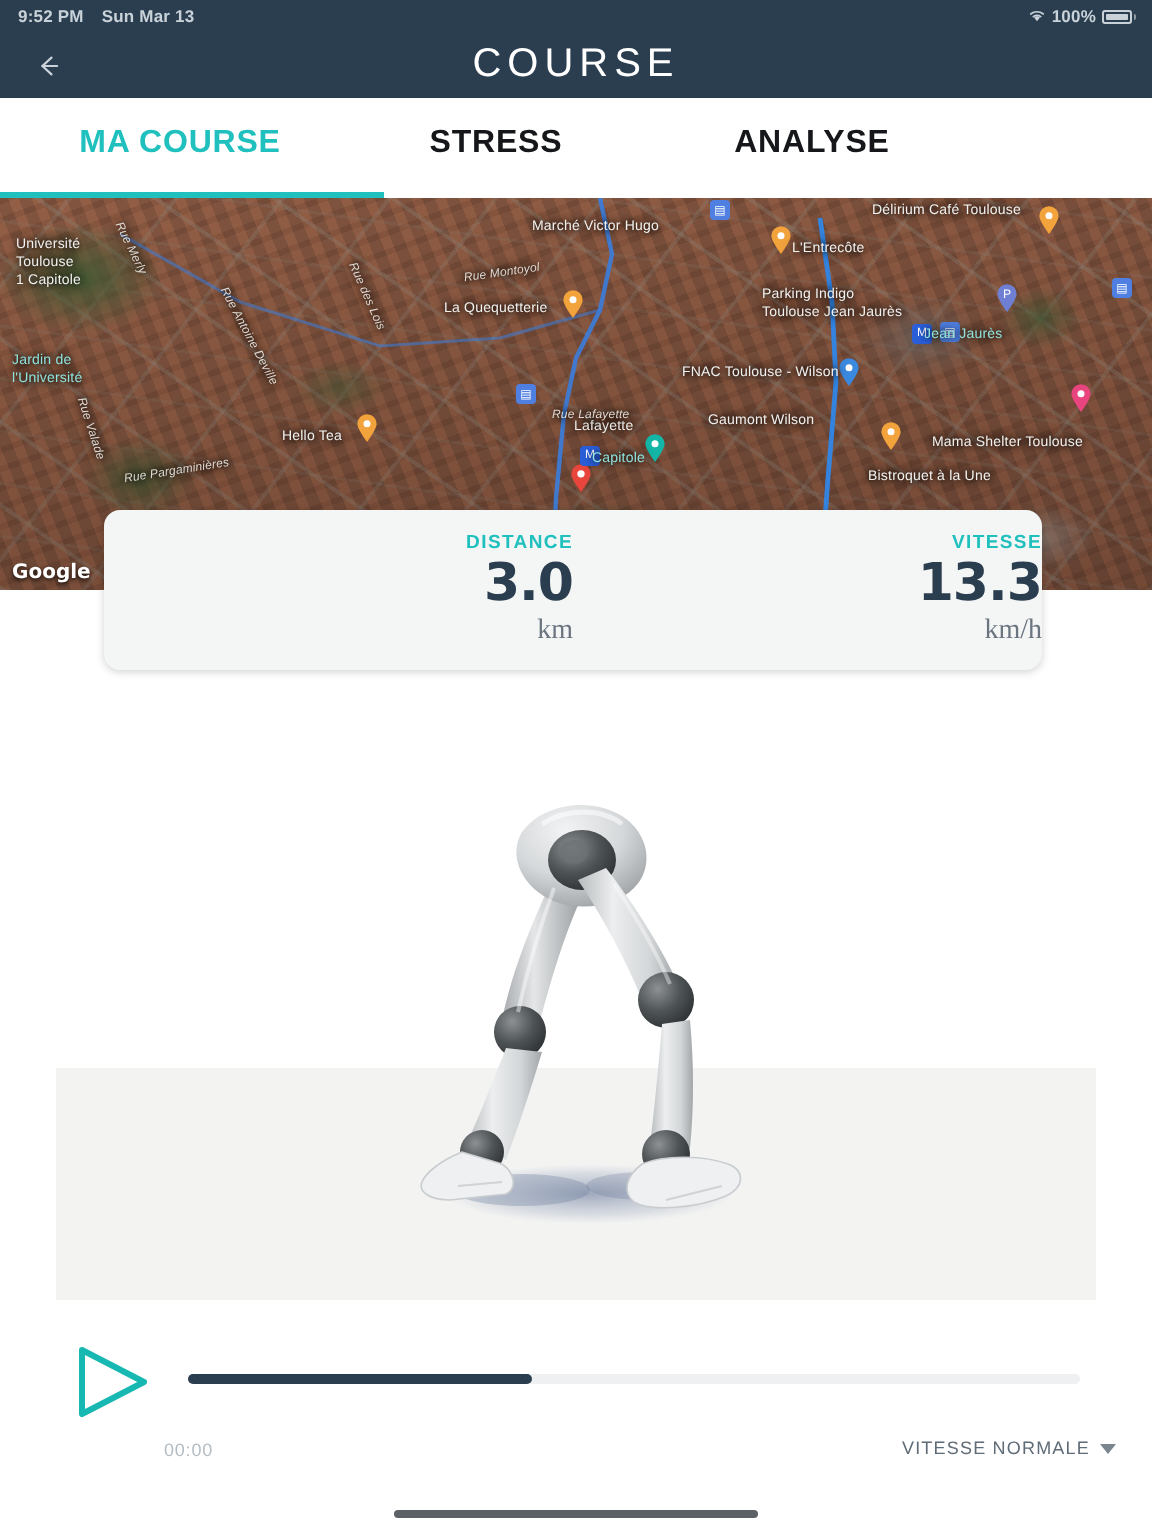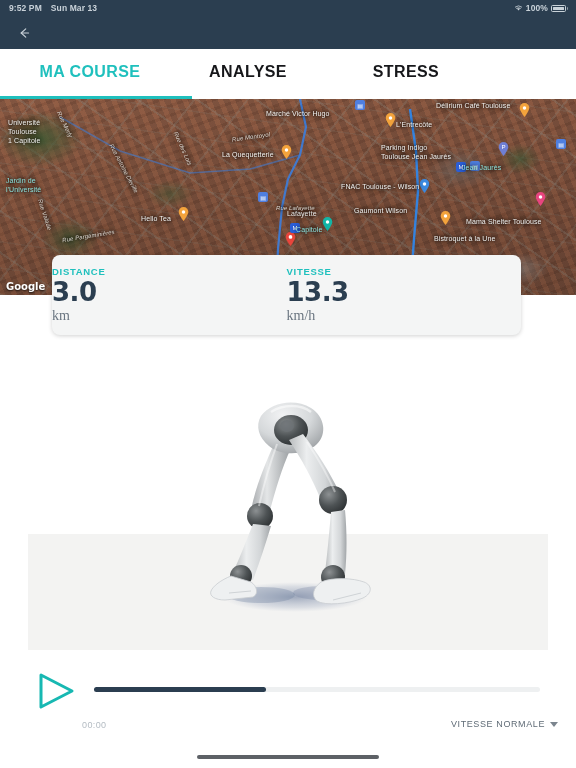--- a/index.html
+++ b/index.html
@@ -121,21 +121,21 @@
   }
 
   
   .stats-card{
     position:absolute; left:52px; top:255px; width:469px; height:80px;
     background:#f4f5f5; border-radius:8px;
     box-shadow:0 1px 4px rgba(0,0,0,.18);
     display:flex; z-index:5;
   }
   .stat{
-    flex:1; display:flex; flex-direction:column; align-items:flex-start;
+    flex:1; display:flex; flex-direction:column; align-items:flex-end;
     justify-content:center; gap:1px; position:relative;
   }
   .stat.has-divider::before{
     content:""; position:absolute; left:0; top:6px; bottom:6px;
     width:1px; background:#dcdfe0;
   }
   .stat-label{
     font-size:9.5px; font-weight:bold; color:#1fc0bd; letter-spacing:.7px;
   }
   .stat-value{
@@ -224,26 +224,27 @@
 
 <div class="header">
   <div class="back-btn">
     <span>
       <svg viewBox="0 0 20 20" fill="none">
         <path d="M12.5 4 L6 10 L12.5 16" stroke="#c9d2d9" stroke-width="1.6" stroke-linecap="round" stroke-linejoin="round"></path>
         <path d="M6 10 H16.5" stroke="#c9d2d9" stroke-width="1.6" stroke-linecap="round"></path>
       </svg>
     </span>
   </div>
+  <div class="header-title">COURSE</div>
 </div>
 
 <div class="tabs">
   <div class="tab active">MA COURSE</div>
+  <div class="tab">STRESS</div>
   <div class="tab">ANALYSE</div>
-  <div class="tab">STRESS</div>
   <div class="tab-underline"></div>
 </div>
 
 <div class="map">
   <div class="map-bg"></div>
   <div class="map-shade"></div>
 
   <svg class="route" viewBox="0 0 576 196">
     <path d="M300 0 L306 28 L300 56 L288 80 L282 108 L278 150 L276 196" stroke="#3b7ddd" stroke-width="2.2" fill="none" opacity=".9"></path>
     <path d="M410 10 L416 52 L418 92 L414 140 L410 196" stroke="#2f86e8" stroke-width="2.4" fill="none" opacity=".95"></path>

